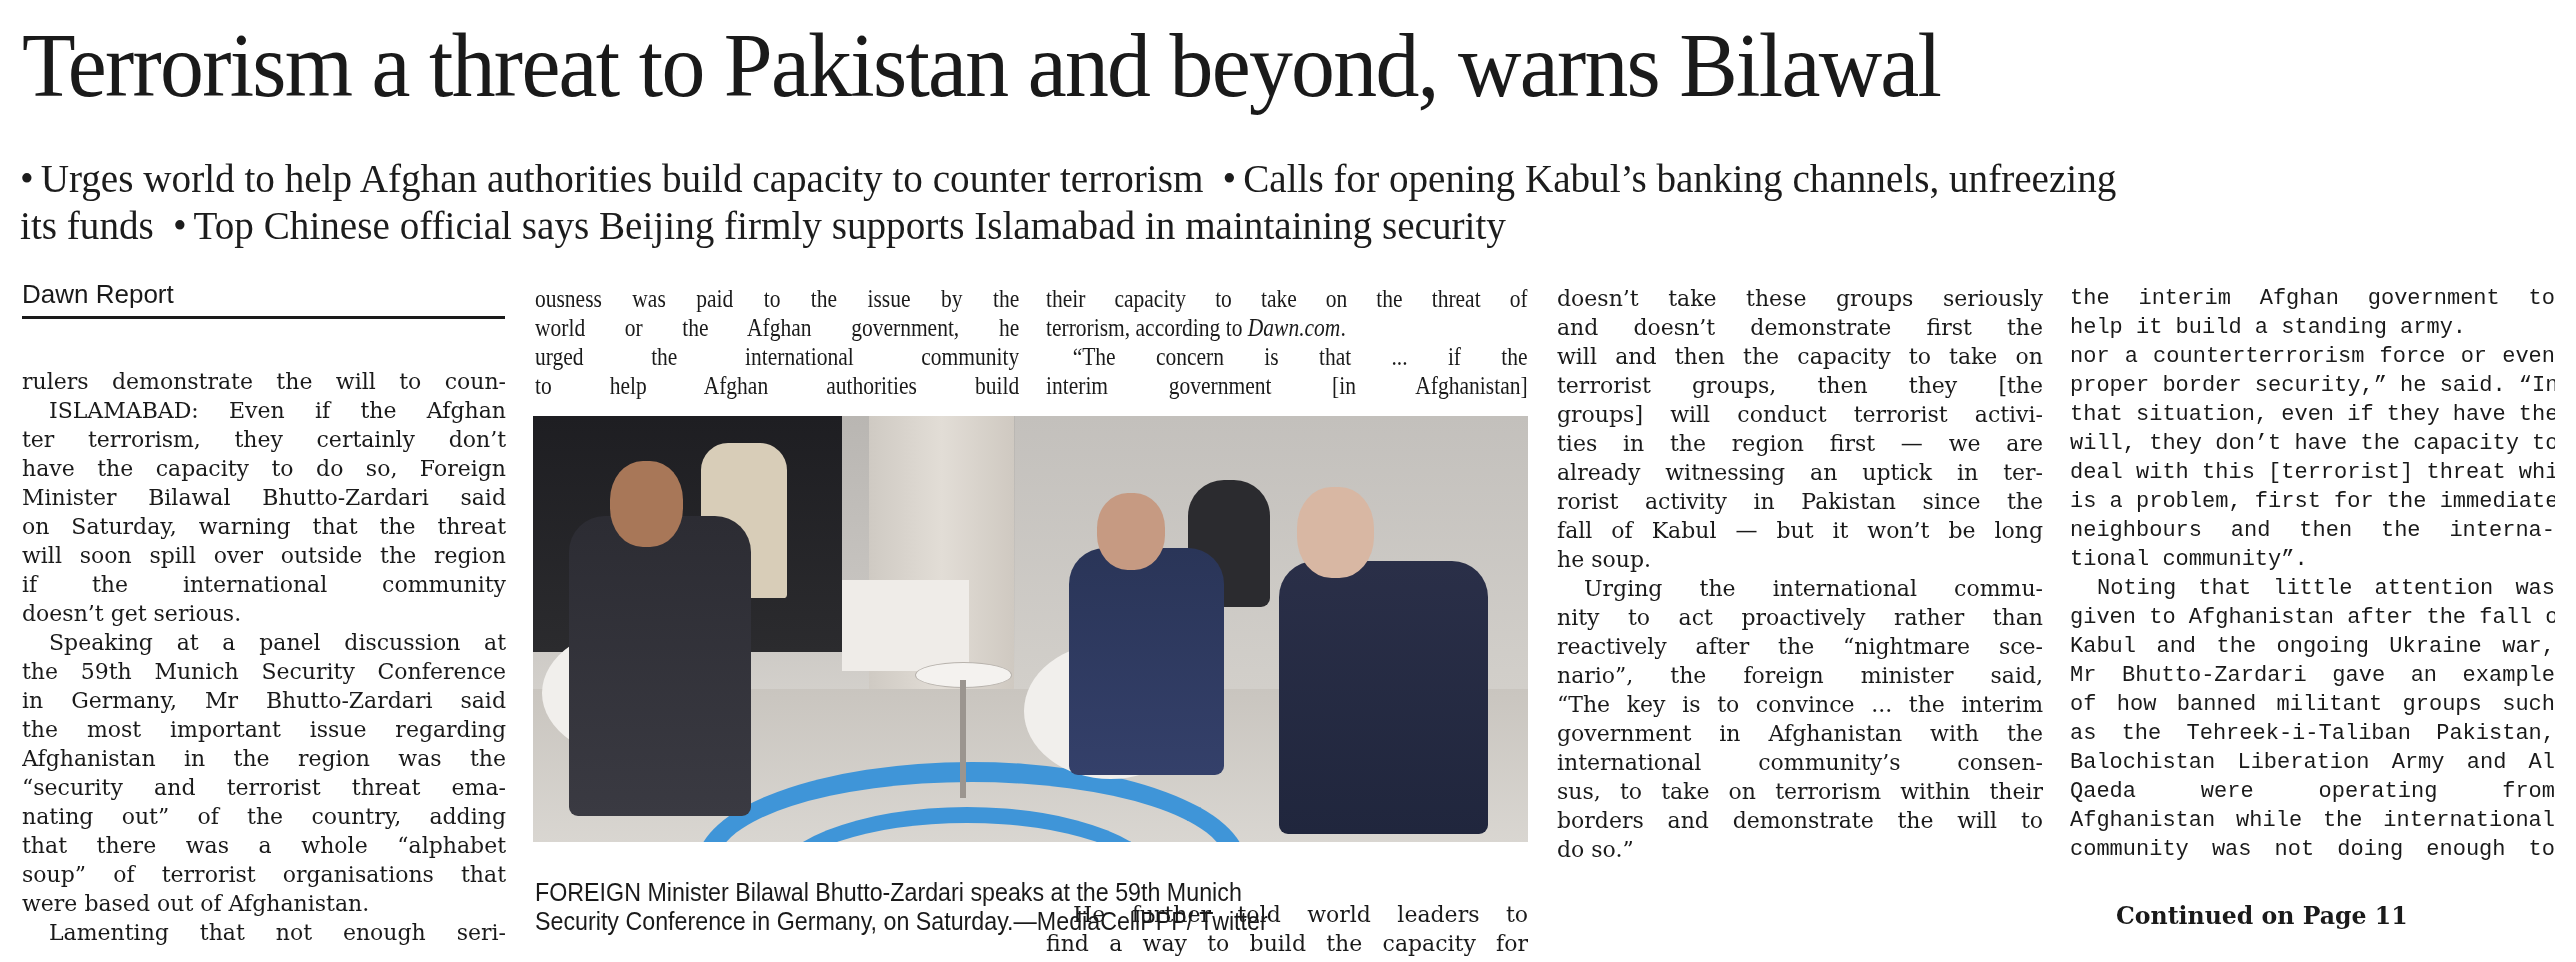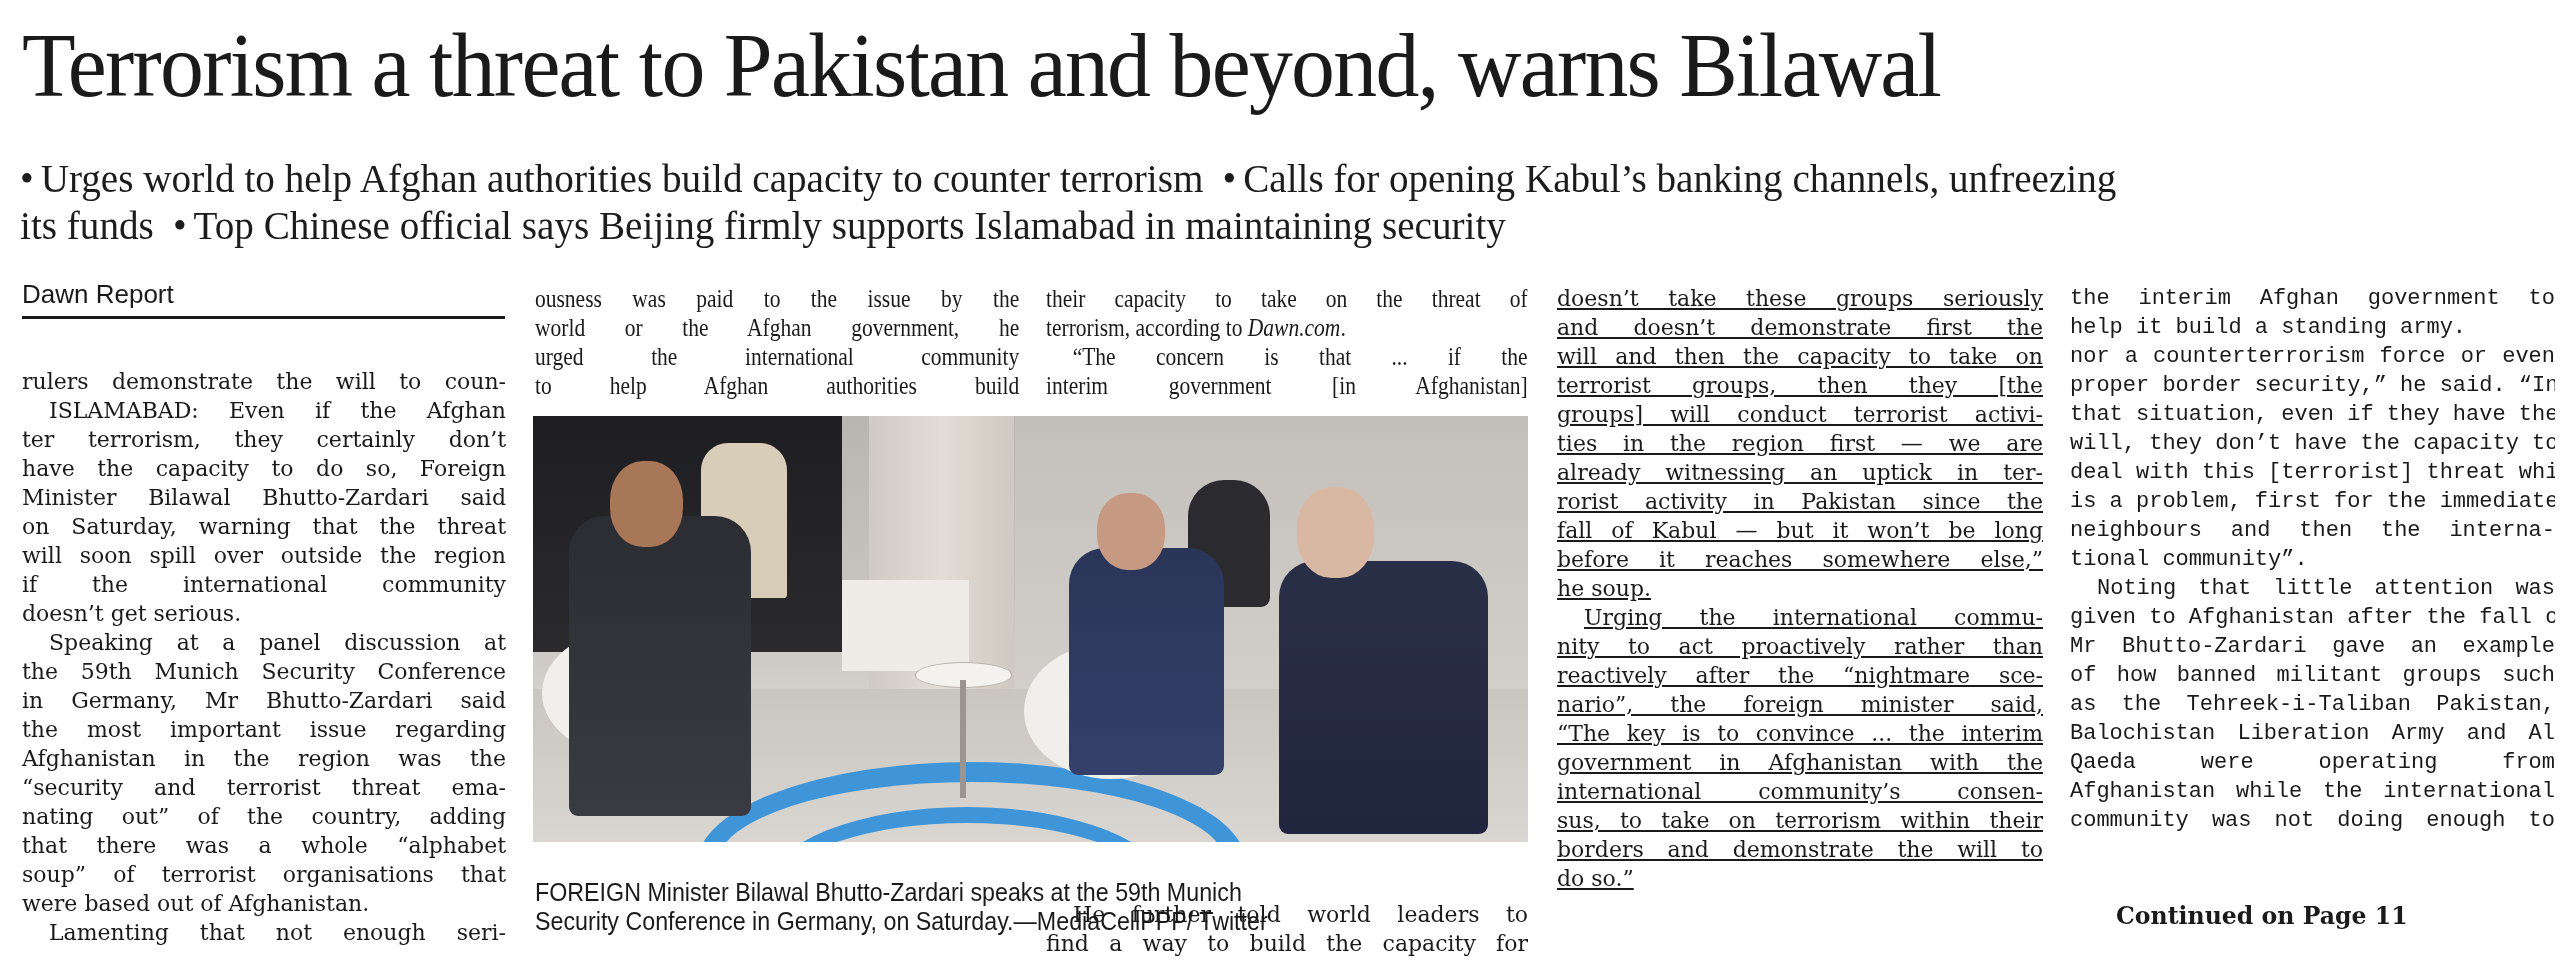--- a/index.html
+++ b/index.html
@@ -35,21 +35,21 @@
     font-size: 22px; line-height: 29px; color: #1a1a1a;
     text-align: justify; hyphens: manual;
   }
   .col .ln { display: block; text-align: justify; text-align-last: justify; white-space: nowrap; overflow: hidden; }
   .col .ln.last { text-align-last: left; }
   .narrow { font-family: "Liberation Serif", serif; font-size: 25px; line-height: 29px; transform: scaleX(0.86); transform-origin: left top; }
 
   #col1 { left: 22px; top: 367px; width: 484px; }
   #col2 { left: 535px; top: 284px; width: 484px; }
   #col3 { left: 1046px; top: 284px; width: 482px; }
-  #col4 { left: 1557px; top: 284px; width: 486px; text-decoration: underline; }
+  #col4 { left: 1557px; top: 284px; width: 486px; }
   #col5 { left: 2070px; top: 284px; width: 485px; font-family: Liberation Mono, monospace; }
 
   .photo {
     position: absolute; left: 533px; top: 416px; width: 995px; height: 426px;
     background: linear-gradient(180deg, #b9b6b2 0%, #c8c5c1 45%, #d6d3ce 70%, #cfcbc5 100%);
     overflow: hidden;
   }
   .photo .wall-dark { position:absolute; left:0; top:0; width:309px; height:236px; background: linear-gradient(180deg,#1e1e22,#2b2b2e); }
   .photo .curtain { position:absolute; left:336px; top:0; width:145px; height:273px; background: linear-gradient(90deg,#cfcac3,#e2ddd6,#cfc9c1); }
   .photo .wall-right { position:absolute; left:482px; top:0; width:513px; height:273px; background: linear-gradient(180deg,#c3c0bc,#d2cfca); }
@@ -175,21 +175,20 @@
 <div class="col" id="col4">
   <span class="ln">doesn’t take these groups seriously</span>
   <span class="ln">and doesn’t demonstrate first the</span>
   <span class="ln">will and then the capacity to take on</span>
   <span class="ln">terrorist groups, then they [the</span>
   <span class="ln">groups] will conduct terrorist activi-</span>
   <span class="ln">ties in the region first — we are</span>
   <span class="ln">already witnessing an uptick in ter-</span>
   <span class="ln">rorist activity in Pakistan since the</span>
   <span class="ln">fall of Kabul — but it won’t be long</span>
-  <span class="ln">before it reaches somewhere else,”</span>
   <span class="ln last">he soup.</span>
   <span class="ln" style="text-indent:27px">Urging the international commu-</span>
   <span class="ln">nity to act proactively rather than</span>
   <span class="ln">reactively after the “nightmare sce-</span>
   <span class="ln">nario”, the foreign minister said,</span>
   <span class="ln">“The key is to convince ... the interim</span>
   <span class="ln">government in Afghanistan with the</span>
   <span class="ln">international community’s consen-</span>
   <span class="ln">sus, to take on terrorism within their</span>
   <span class="ln">borders and demonstrate the will to</span>
@@ -202,20 +201,21 @@
   <span class="ln">nor a counterterrorism force or even</span>
   <span class="ln">proper border security,” he said. “In</span>
   <span class="ln">that situation, even if they have the</span>
   <span class="ln">will, they don’t have the capacity to</span>
   <span class="ln">deal with this [terrorist] threat which</span>
   <span class="ln">is a problem, first for the immediate</span>
   <span class="ln">neighbours and then the interna-</span>
   <span class="ln last">tional community”.</span>
   <span class="ln" style="text-indent:27px">Noting that little attention was</span>
   <span class="ln">given to Afghanistan after the fall of</span>
+  <span class="ln">Kabul and the ongoing Ukraine war,</span>
   <span class="ln">Mr Bhutto-Zardari gave an example</span>
   <span class="ln">of how banned militant groups such</span>
   <span class="ln">as the Tehreek-i-Taliban Pakistan,</span>
   <span class="ln">Balochistan Liberation Army and Al</span>
   <span class="ln">Qaeda were operating from</span>
   <span class="ln">Afghanistan while the international</span>
   <span class="ln">community was not doing enough to</span>
 </div>
 
 <div class="continued">Continued on Page 11</div>

